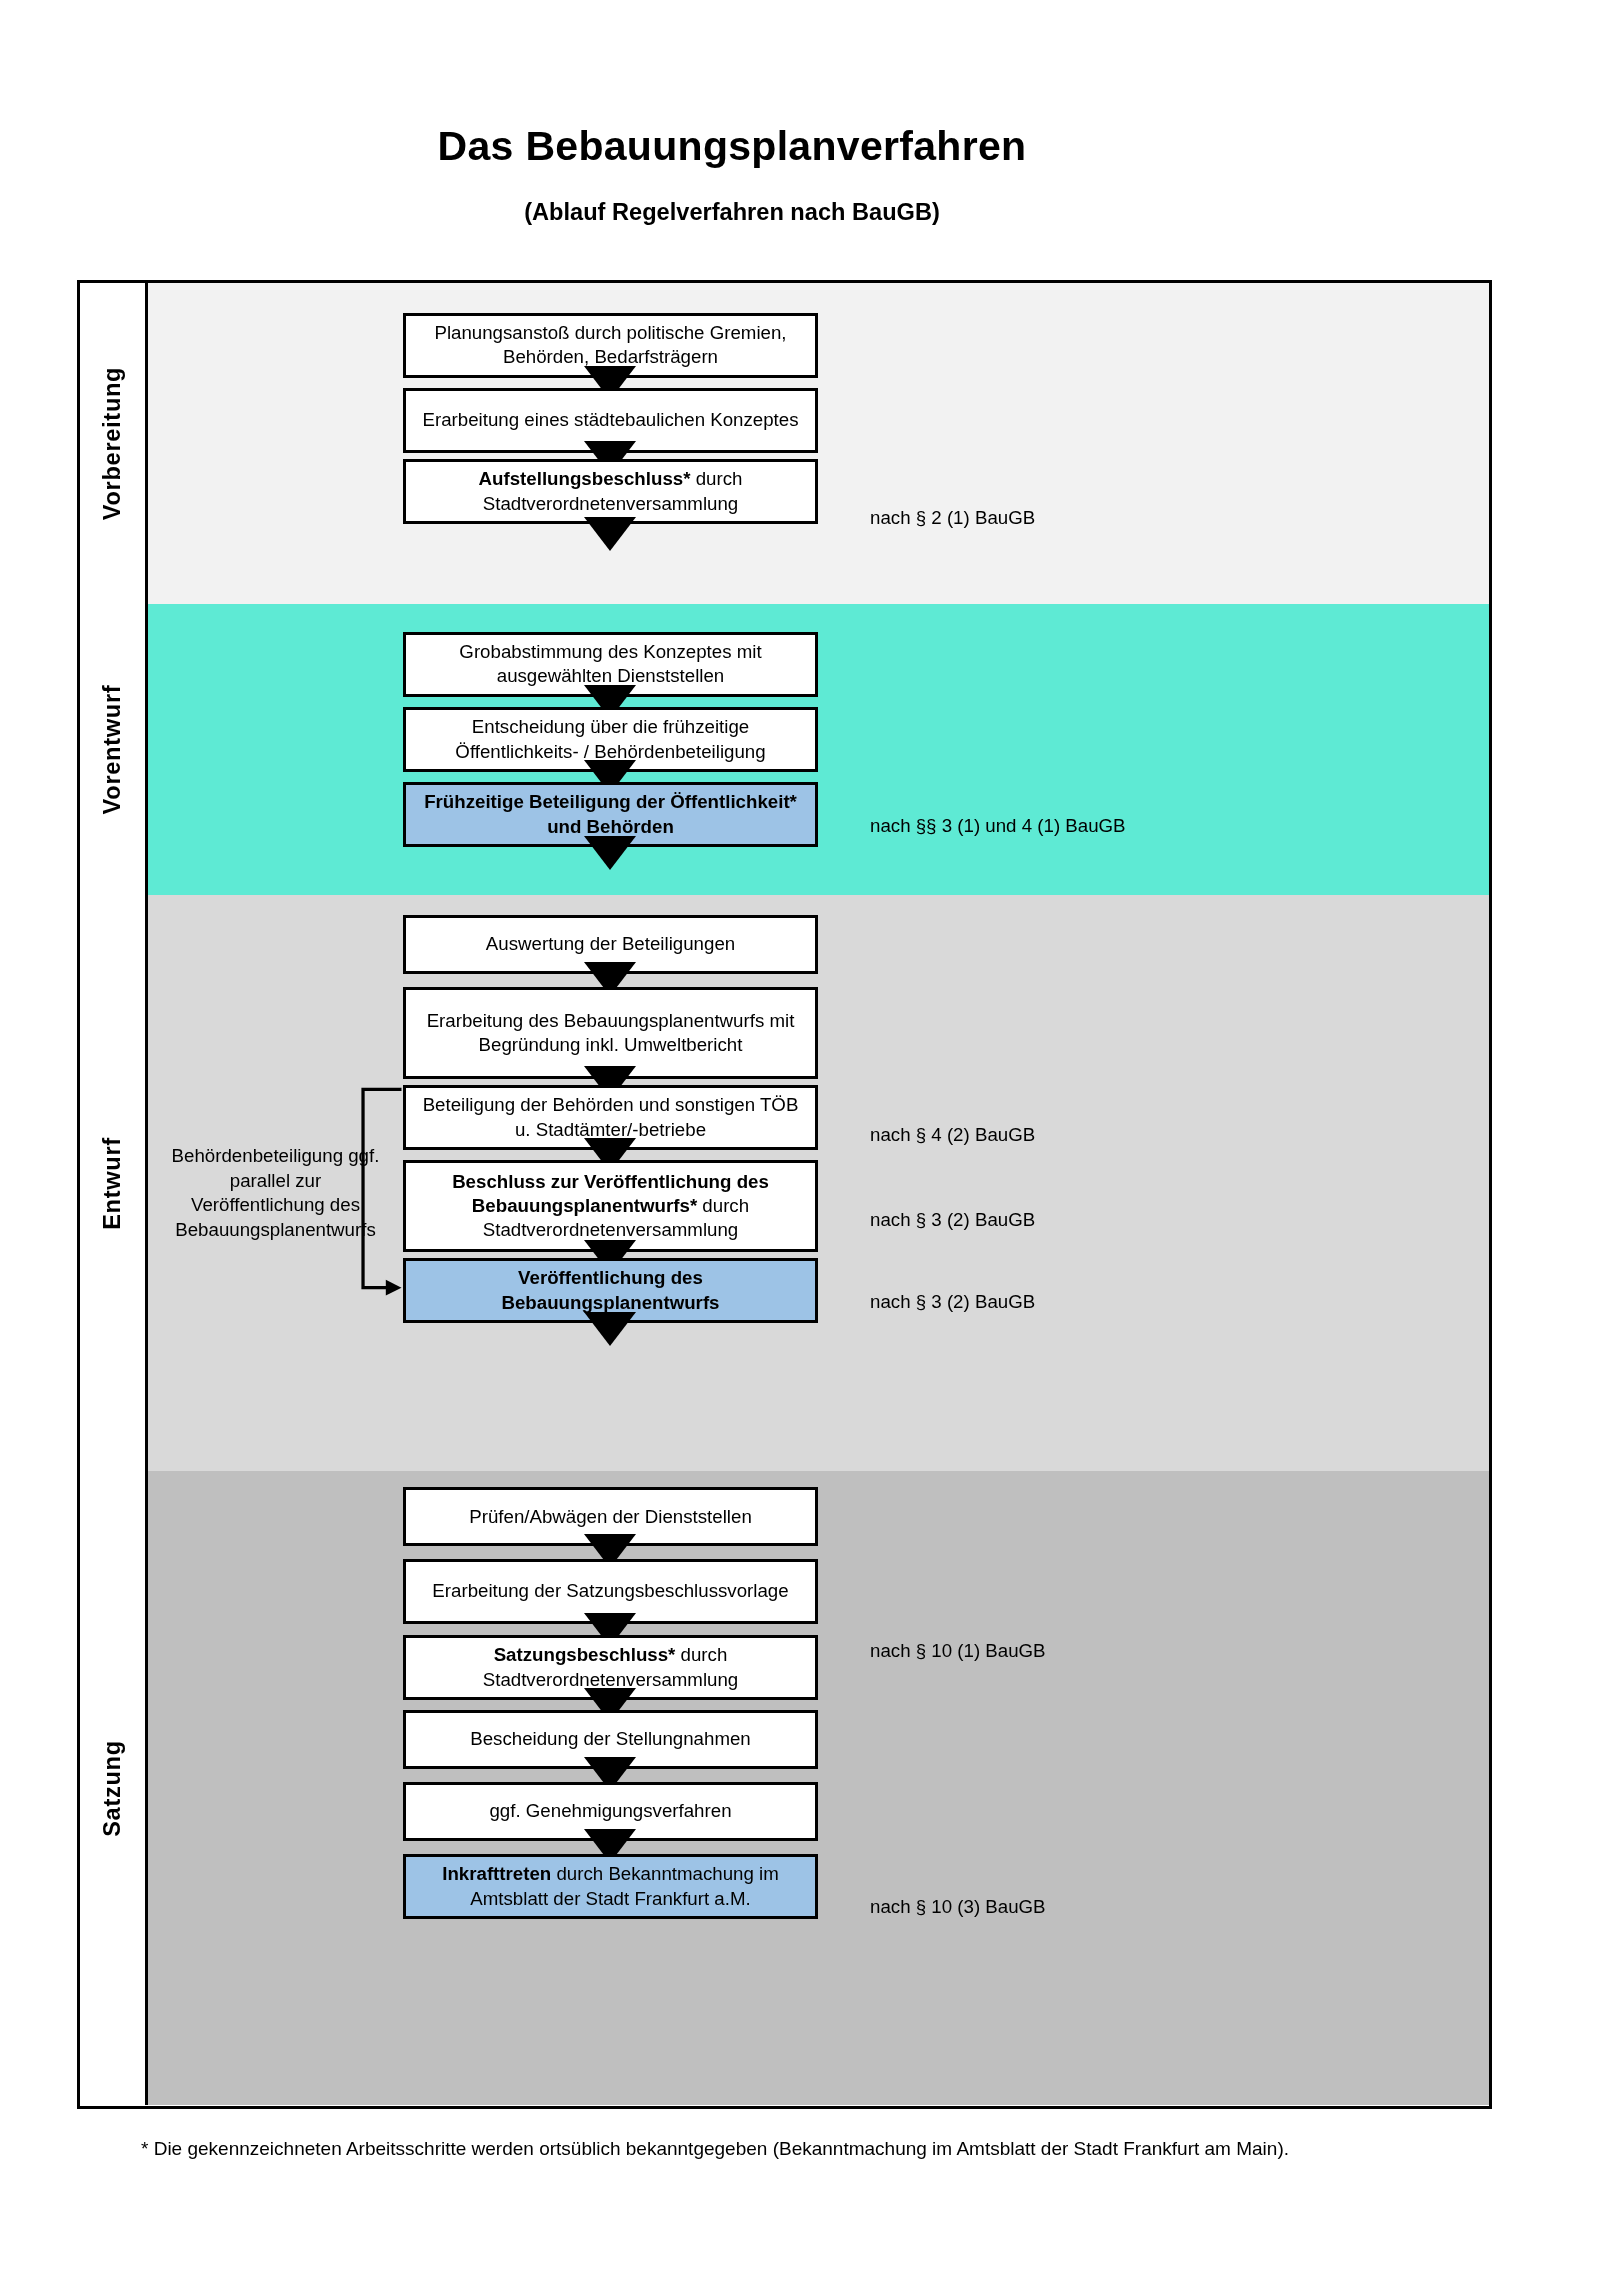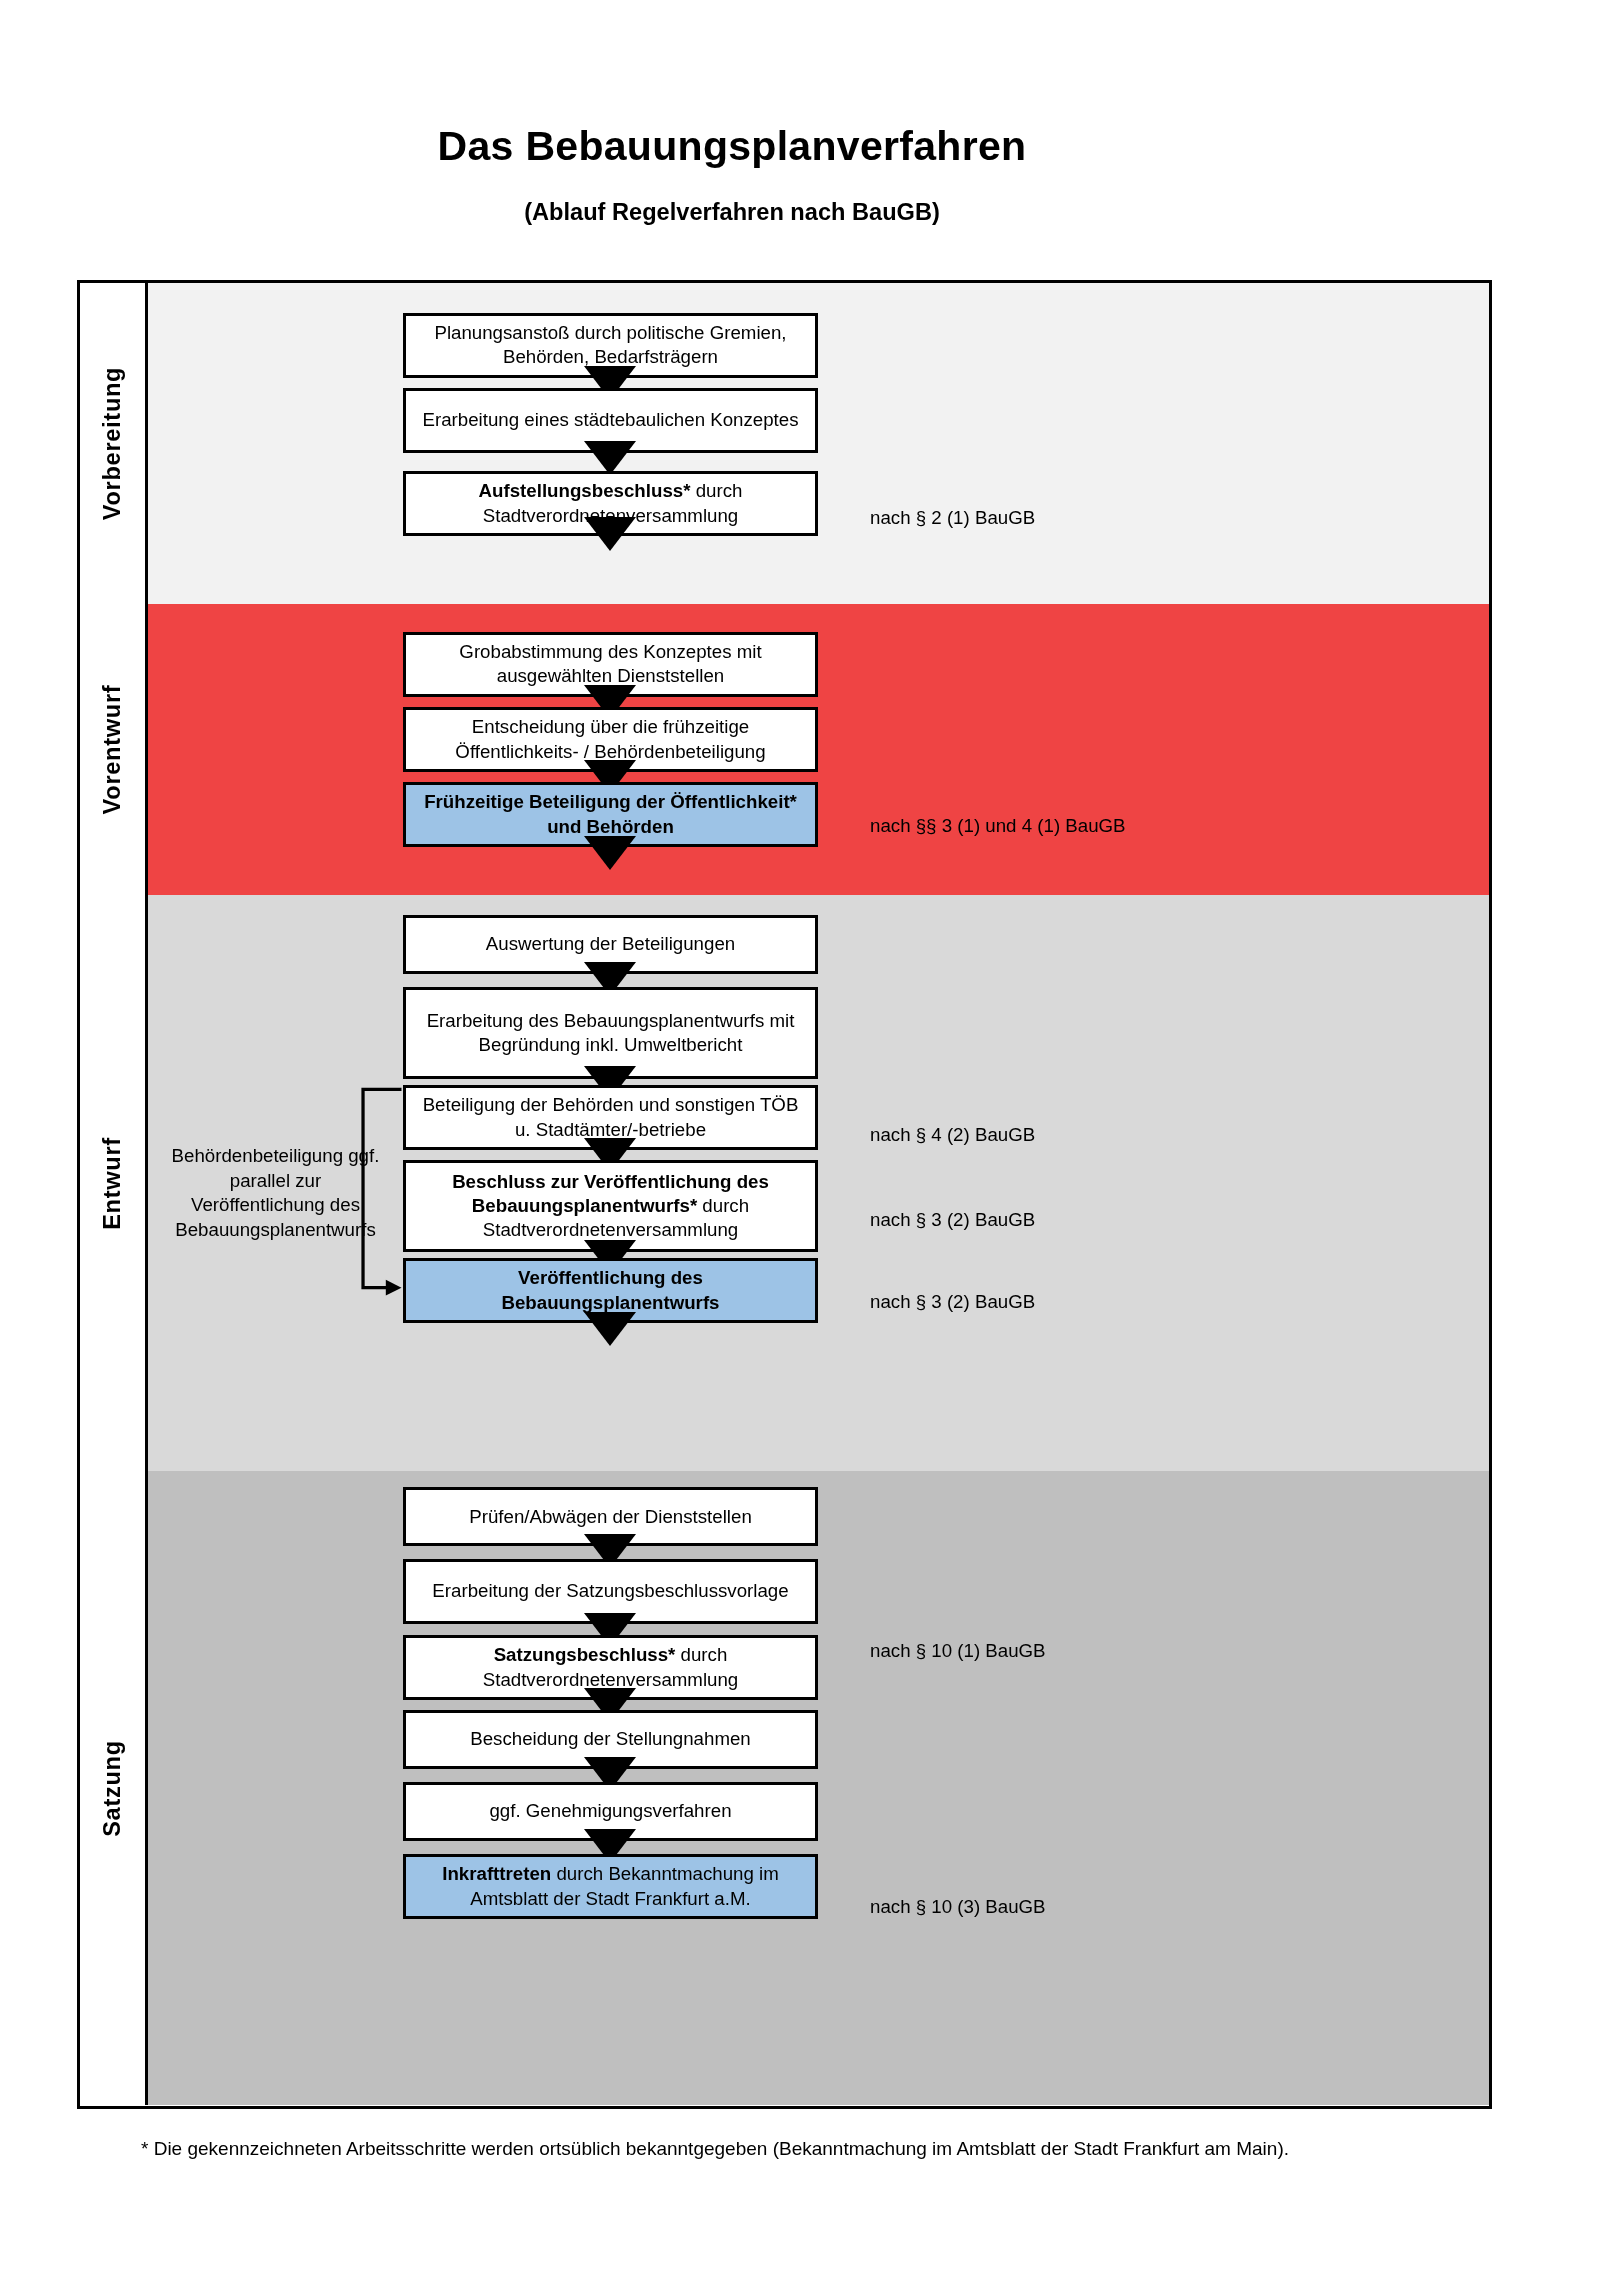--- a/index.html
+++ b/index.html
@@ -107,33 +107,33 @@
       </div>
       <div class="band-body" style="background: rgb(242, 242, 242);">
         <div class="pbox" style="top: 29.5px; height: 65px;">
           <span class="t">Planungsanstoß durch politische Gremien, Behörden, Bedarfsträgern</span>
         </div>
         <div class="arrow-down" style="top: 83px;"></div>
         <div class="pbox" style="top: 105px; height: 65px;">
           <span class="t">Erarbeitung eines städtebaulichen Konzeptes</span>
         </div>
         <div class="arrow-down" style="top: 158px;"></div>
-        <div class="pbox" style="top: 188px; height: 65px;">
+        <div class="pbox" style="top: 176px; height: 65px;">
           <span class="t"><b>Aufstellungsbeschluss*</b> durch Stadtverordnetenversammlung</span>
         </div>
         <div class="arrow-down" style="top: 234px;"></div>
         <div class="legalref" style="top: 216px; margin-top: 8px;">nach § 2 (1) BauGB</div>
       </div>
     </div>
     <div class="band-sep" style="top: 321px;"></div>
     <div class="band" style="top: 321px; height: 291px;">
       <div class="band-label-cell">
         <span class="band-label-text">Vorentwurf</span>
       </div>
-      <div class="band-body" style="background: #ef4444;">
+      <div class="band-body" style="background: #5eead4;">
         <div class="pbox" style="top: 27.5px; height: 65px;">
           <span class="t">Grobabstimmung des Konzeptes mit ausgewählten Dienststellen</span>
         </div>
         <div class="arrow-down" style="top: 81px;"></div>
         <div class="pbox" style="top: 103px; height: 65px;">
           <span class="t">Entscheidung über die frühzeitige Öffentlichkeits- / Behördenbeteiligung</span>
         </div>
         <div class="arrow-down" style="top: 156px;"></div>
         <div class="pbox highlight" style="top: 178px; height: 65px;">
           <span class="t"><b>Frühzeitige Beteiligung der Öffentlichkeit* und Behörden</b></span>

